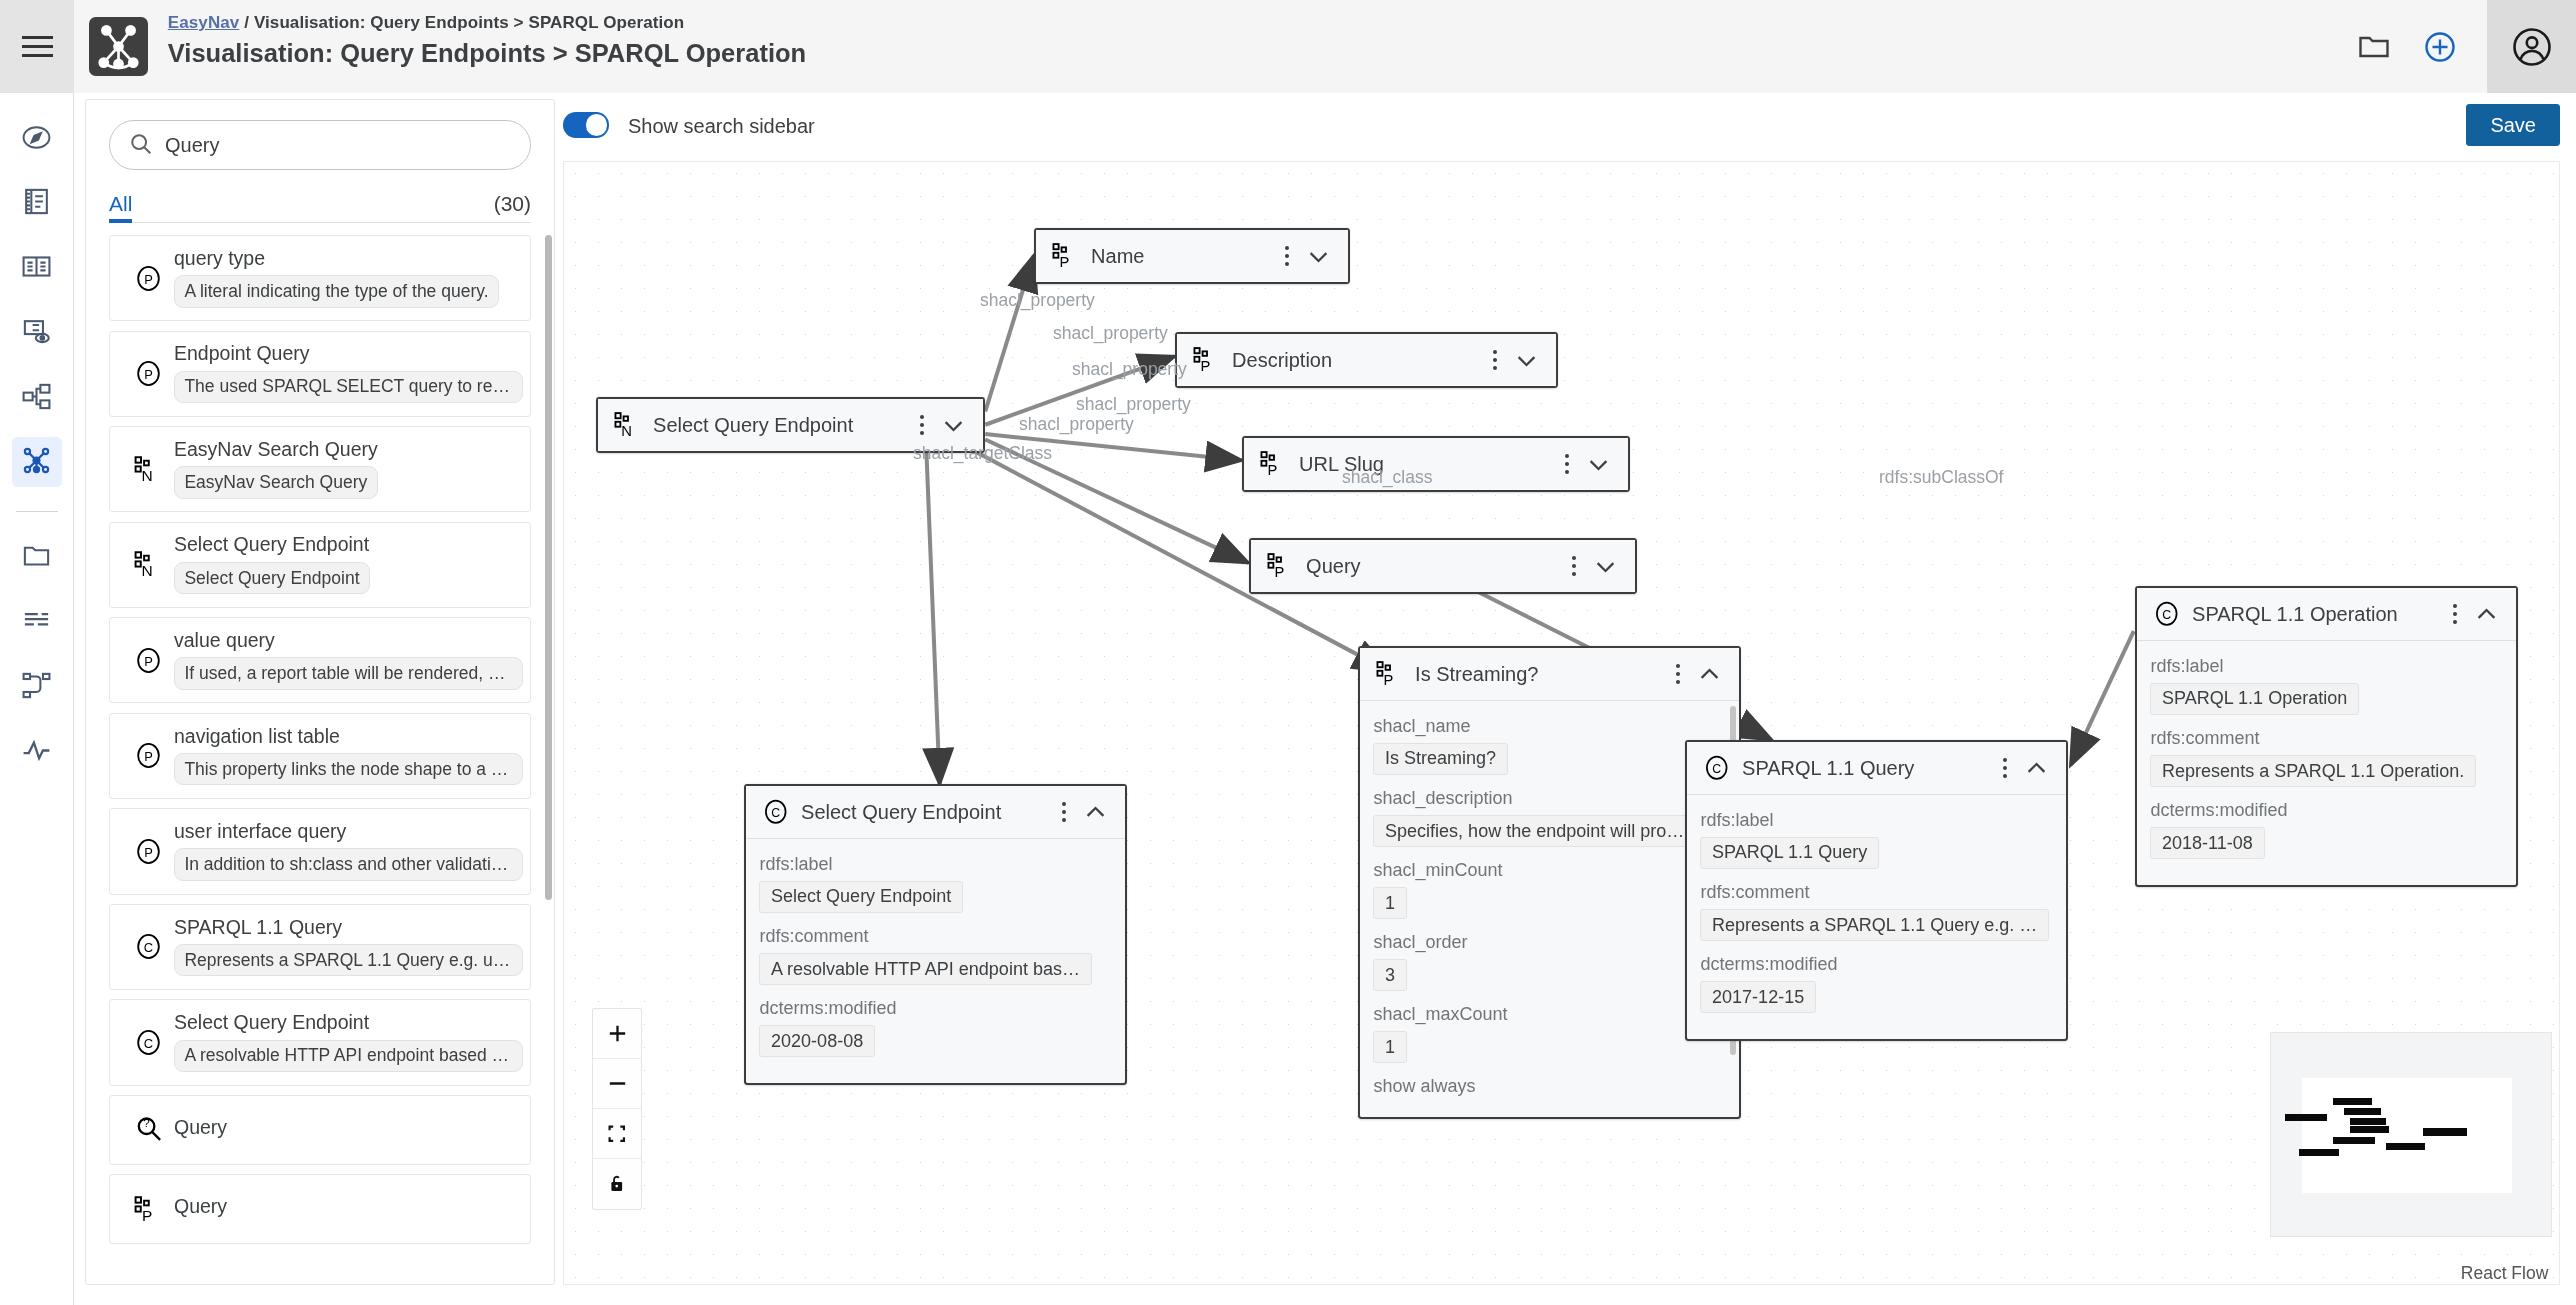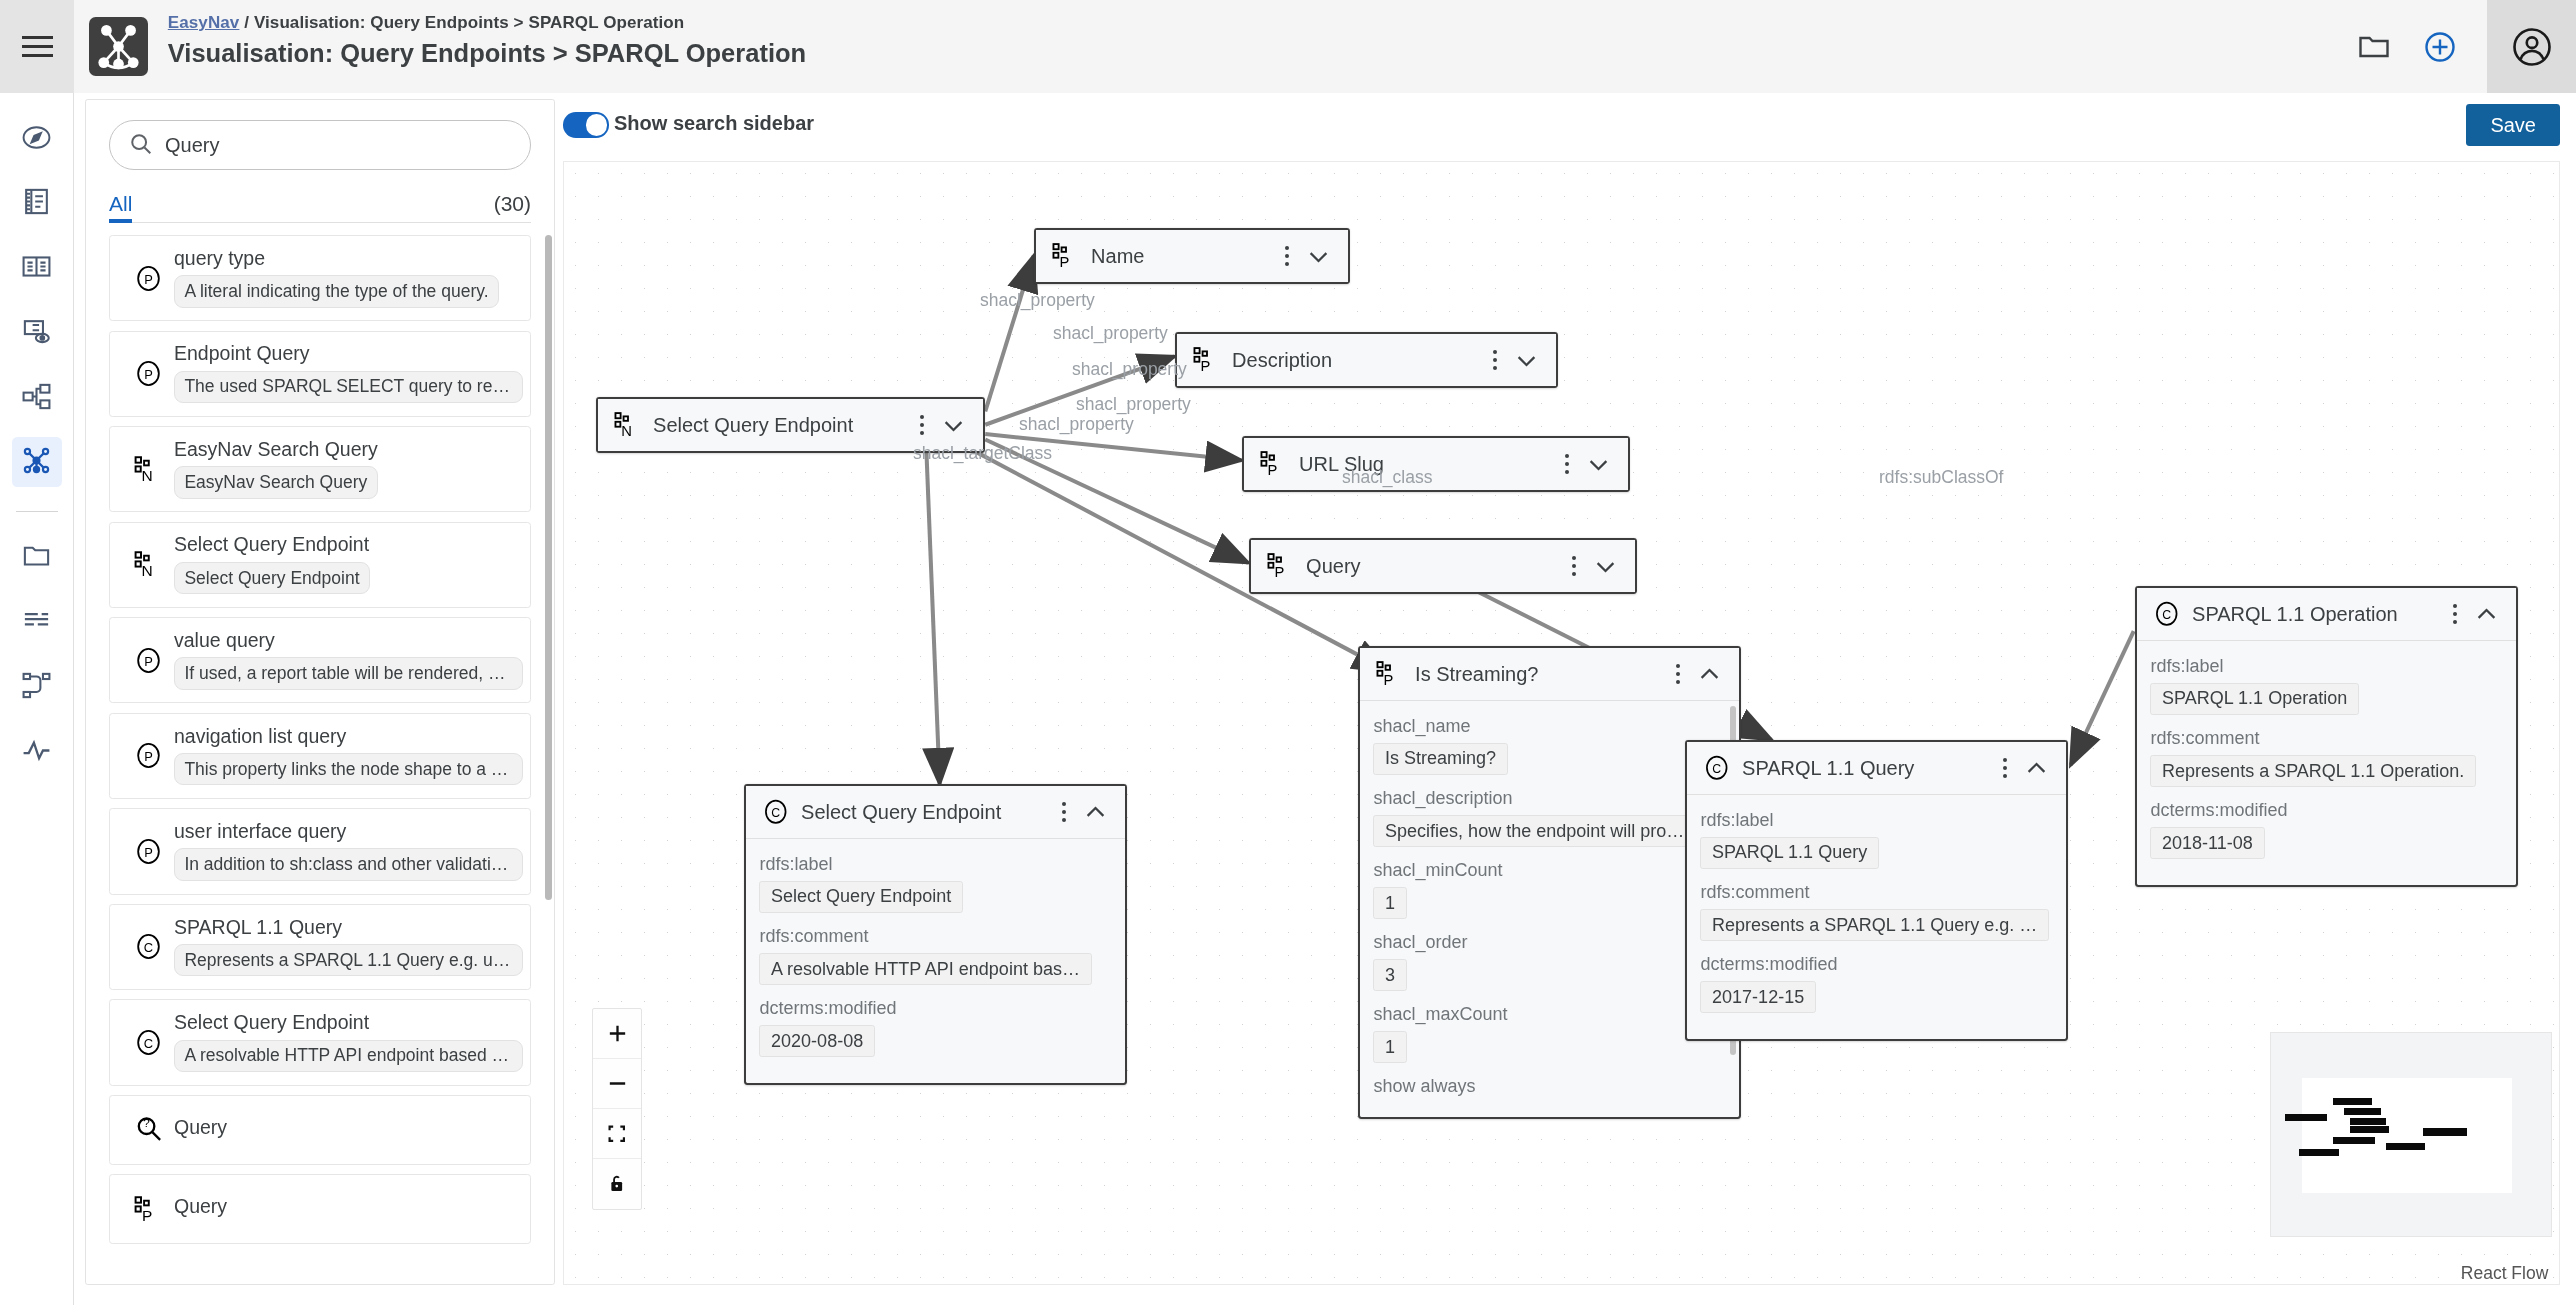--- a/index.html
+++ b/index.html
@@ -110,21 +110,21 @@
   }
   .page-label { font-size: 19.5px; color: #3c4043; }
   .pager { display: flex; gap: 40px; }
   .pager span { font-size: 25.5px; color: #555; cursor: pointer; line-height: 1; }
 
   
   .canvas-toolbar {
     position: absolute; top: 99px; left: 563px; width: 1997px; height: 52px;
     display: flex; align-items: center; background: #fff;
   }
-  .toggle-wrap { display: flex; align-items: flex-start; gap: 5px; padding-left: 0; cursor: pointer; font-weight: bold; }
+  .toggle-wrap { display: flex; align-items: flex-end; gap: 19px; padding-left: 0; cursor: pointer; }
   .toggle {
     width: 46px; height: 25.5px; border-radius: 12.8px; background: #1565c0;
     position: relative; flex: 0 0 auto;
   }
   .toggle .knob {
     position: absolute; right: 2px; top: 2px; width: 21.5px; height: 21.5px;
     border-radius: 50%; background: #fff;
   }
   .toggle-label { font-size: 20px; color: #3c4043; }
   .save-btn {
@@ -436,21 +436,21 @@
        </div>
       </div>
       <div class="result-card">
         <div class="rc-icon">
           <svg viewBox="0 0 24 24" width="31" height="31" fill="none" stroke="#000" stroke-width="1.4">
         <ellipse cx="12" cy="12" rx="8" ry="9"></ellipse>
         <text x="12" y="16" font-size="10" fill="#000" stroke="none" text-anchor="middle" font-family="Liberation Sans">P</text>
           </svg>
         </div>
        <div class="rc-body">
-         <div class="rc-title">navigation list query</div>
+         <div class="rc-title">navigation list table</div>
          <div class="rc-chip">This property links the node shape to a SPAR…</div>
        </div>
       </div>
       <div class="result-card">
         <div class="rc-icon">
           <svg viewBox="0 0 24 24" width="31" height="31" fill="none" stroke="#000" stroke-width="1.4">
         <ellipse cx="12" cy="12" rx="8" ry="9"></ellipse>
         <text x="12" y="16" font-size="10" fill="#000" stroke="none" text-anchor="middle" font-family="Liberation Sans">P</text>
           </svg>
         </div>

